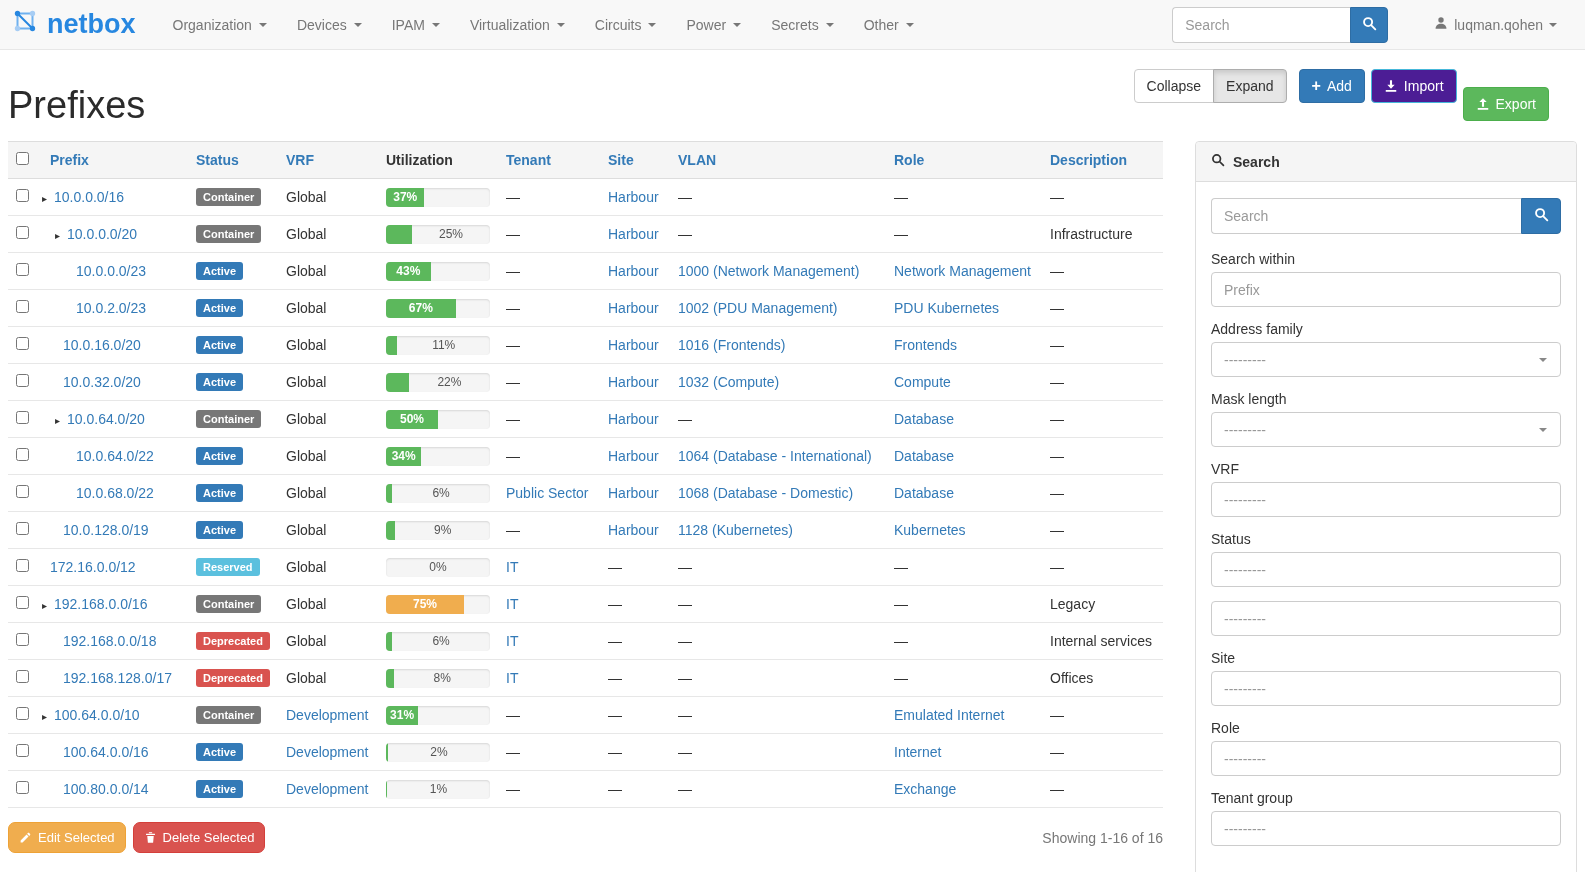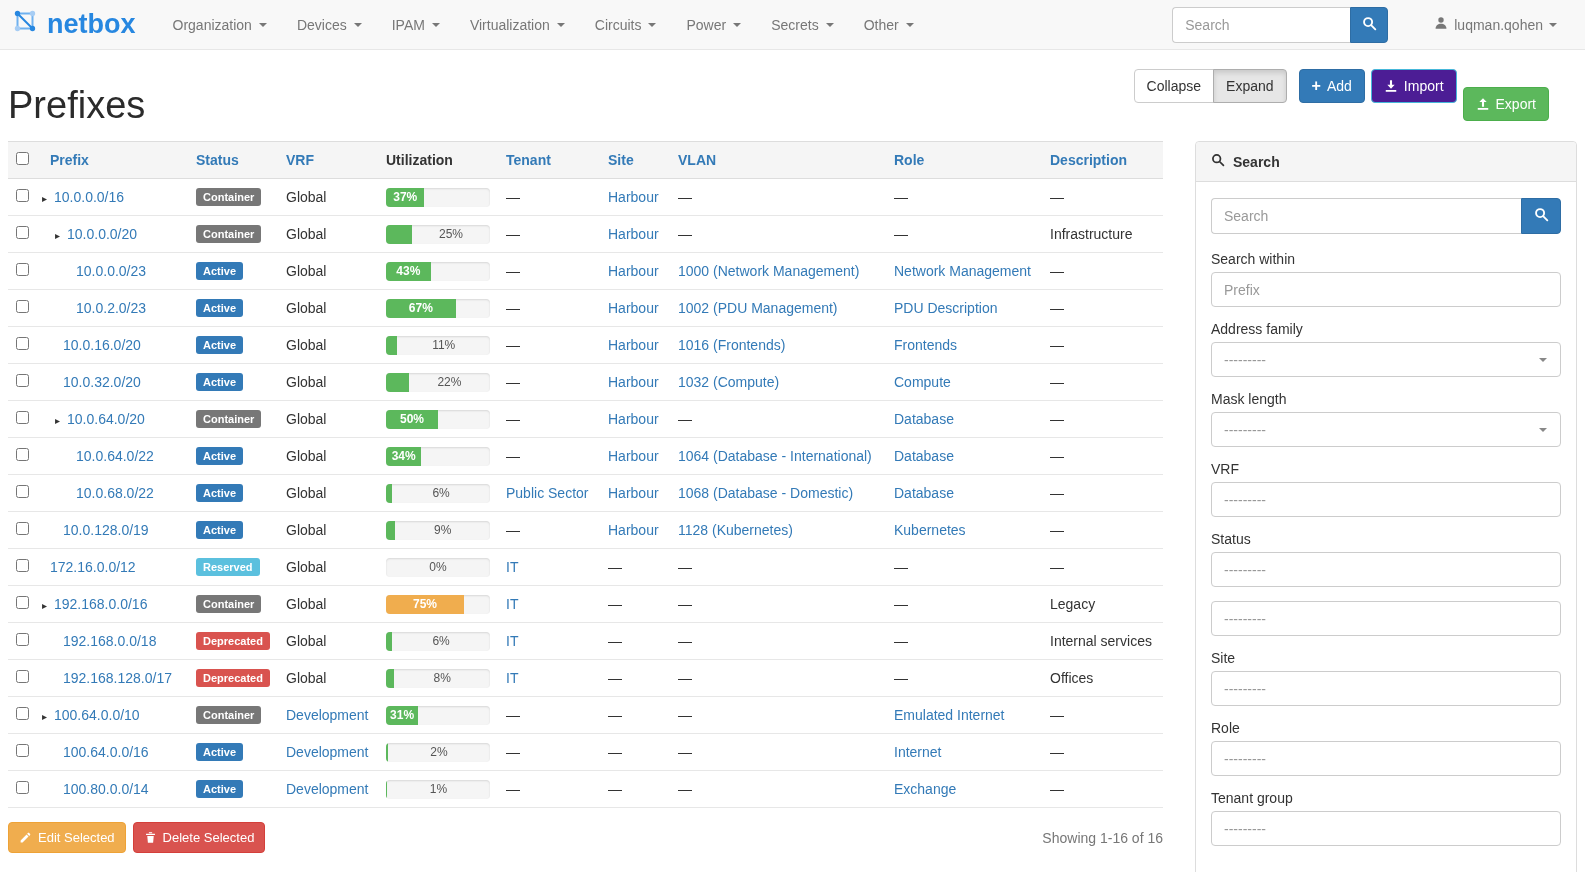--- a/index.html
+++ b/index.html
@@ -52,21 +52,21 @@
   .row-caret.hidden-caret { width:8px; }
   .indent { display:inline-block; height:1px; }
   .badge { display:inline-block; padding:3px 7px; font-size:11px; font-weight:bold; color:#fff; border-radius:3px; line-height:1.1; }
   .util { width:104px; height:19px; background:#f5f5f5; border-radius:4px; box-shadow:inset 0 1px 2px rgba(0,0,0,.12); position:relative; overflow:hidden; }
   .util-fill { height:100%; }
   .util-label { position:absolute; top:0; line-height:19px; font-size:12px; text-align:center; }
   .util-label.inside { color:#fff; font-weight:bold; }
   .util-label.outside { color:#555; }
   .table-foot { display:flex; justify-content:space-between; align-items:center; margin-top:14px; }
   .bulk { display:flex; gap:7px; }
-  .bulk .btn { height:31px; font-size:13px; padding:0 10px; }
+  .bulk .btn { height:31px; font-size:13px; padding:0 10px;border-radius:7px; }
   .showing { color:#777; font-size:14px; }
 
   
   .sidebar { position:absolute; left:1195px; top:141px; width:382px; border:1px solid #ddd; border-radius:4px; background:#fff; }
   .panel-header { background:#f5f5f5; border-bottom:1px solid #ddd; padding:0 15px; height:40px; display:flex; align-items:center; gap:8px; font-weight:bold; font-size:14px; color:#333; border-radius:4px 4px 0 0; }
   .panel-body { padding:16px 15px; }
   .sgroup { display:flex; margin-bottom:17px; }
   .sgroup input { flex:1; height:36px; border:1px solid #ccc; border-right:none; border-radius:4px 0 0 4px; padding:0 12px; font-size:14px; outline:none; min-width:0; }
   .sgroup button { width:40px; height:36px; background:#337ab7; border:1px solid #2e6da4; border-radius:0 4px 4px 0; color:#fff; display:flex; align-items:center; justify-content:center; cursor:pointer; }
   .field { margin-bottom:14px; }
@@ -270,21 +270,21 @@
           <td><span>Global</span></td>
           <td>
             <div class="util">
               <div class="util-fill" style="width: 67%; background: rgb(92, 184, 92);"></div>
               <span class="util-label inside" style="left: 0px; width: 67%;">67%</span>
             </div>
           </td>
           <td><span>—</span></td>
           <td><a class="link">Harbour</a></td>
           <td><a class="link">1002 (PDU Management)</a></td>
-          <td><a class="link">PDU Description</a></td>
+          <td><a class="link">PDU Kubernetes</a></td>
           <td><span>—</span></td>
         </tr>
         <tr>
           <td><input type="checkbox" style=""></td>
           <td class="prefix-cell"><span class="indent" style="width:13px"></span><span class="row-caret hidden-caret"></span><a class="link">10.0.16.0/20</a></td>
           <td><span class="badge" style="background: rgb(51, 122, 183);">Active</span></td>
           <td><span>Global</span></td>
           <td>
             <div class="util">
               <div class="util-fill" style="width: 11%; background: rgb(92, 184, 92);"></div>

